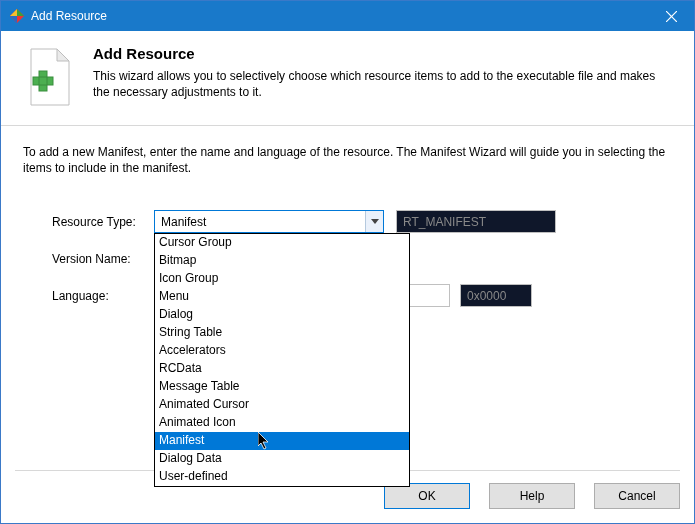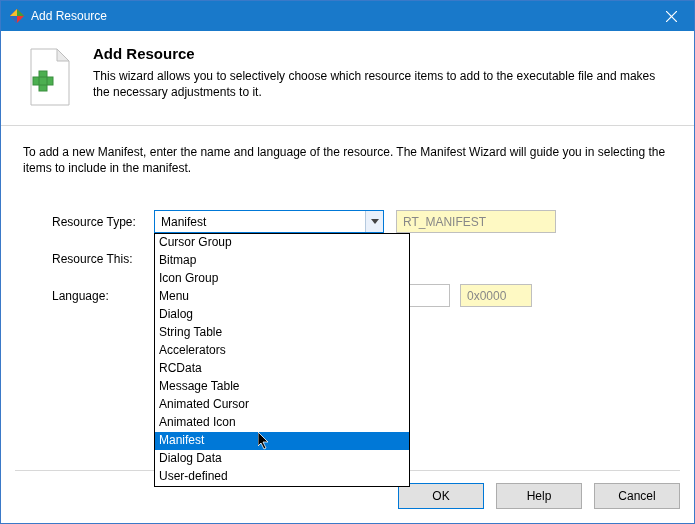--- a/index.html
+++ b/index.html
@@ -14,30 +14,30 @@
     .header-text h1 { margin:0 0 6px 0; font-size:15px; font-weight:bold; }
     .header-text p { margin:0; line-height:1.35; padding-right:10px; }
     .body-panel { padding:18px 22px; }
     .intro-text { margin:0 0 34px 0; line-height:1.35; }
     .form-row { display:flex; align-items:center; margin-bottom:14px; position:relative; }
     .form-label { width:102px;margin-left:29px; }
     .combo-wrap { position:relative; width:230px; }
     .combo { width:230px; height:23px; border:1px solid #0078d7; display:flex; align-items:center; background:#fff; cursor:default; }
     .combo .combo-text { flex:1; padding:0 6px; }
     .combo .combo-btn { width:18px; height:100%; display:flex; align-items:center; justify-content:center; border-left:1px solid #b5c9de; background:#eaf1fb; }
-    .txt { border:1px solid #bfbfbf; height:23px; padding:0 6px; color:#888; background:#fef9c3; display:flex; align-items:center; }
+    .txt { border:1px solid #bfbfbf; height:23px; padding:0 6px; color:#888; background:#0f172a; display:flex; align-items:center; }
     .rt { margin-left:12px; width:160px; }
     .name-input { border:1px solid #c0c0c0; height:23px; width:230px; }
     .lang-mid { width:54px; border:1px solid #c0c0c0; height:23px; margin-left:12px; padding:0 6px; display:flex; align-items:center; color:#555; background:#fff;}
     .lang-right { margin-left:10px; width:72px; }
     .dropdown { position:absolute; top:23px; left:0; width:256px; border:1px solid #000; background:#fff; z-index:50; }
     .dropdown .item { padding:1px 4px 2px 4px; cursor:default; line-height:15px; }
     .dropdown .item.highlight { background:#0078d7; color:#fff; }
     .cursor-arrow { position:absolute; width:16px; height:20px; pointer-events:none; z-index:60; }
-    .button-row { position:absolute; right:14px; bottom:14px; display:flex; gap:12px; }
+    .button-row { position:absolute; right:14px; bottom:14px; display:flex; gap:19px; }
     .btn { width:86px; height:26px; border:1px solid #adadad; background:#e1e1e1; display:flex; align-items:center; justify-content:center; cursor:default; }
     .btn.default { border:1px solid #0078d7; }
     .footer-sep { position:absolute; left:14px; right:14px; bottom:52px; border-top:1px solid #d8d8d8; }
   </style>
 </head>
 <body>
 
 <div class="window">
   <div class="titlebar">
     <span class="icon-box">
@@ -107,21 +107,21 @@
         <div class="cursor-arrow" style="left:104px; top:222px;">
           <svg width="14" height="20" viewBox="0 0 14 20">
               <polygon points="0,0 0,14 3,11 6,17 8,16 5,10 10,10" fill="#000" stroke="#fff" stroke-width="0.8"></polygon>
             </svg>
         </div>
       </div>
       <div class="txt rt">RT_MANIFEST</div>
     </div>
 
     <div class="form-row">
-      <div class="form-label">Resource This:</div>
+      <div class="form-label">Version Name:</div>
       <input class="name-input" type="text" style="">
     </div>
 
     <div class="form-row">
       <div class="form-label">Language:</div>
       <div style="width:230px; height:23px; border:1px solid #c0c0c0; display:flex; align-items:center; background:#fff;">
         <div style="flex:1; padding:0 6px;"></div>
         <div style="width:18px; height:100%; display:flex; align-items:center; justify-content:center; border-left:1px solid #d6d6d6; background:#f3f3f3;">
           <svg width="8" height="5" viewBox="0 0 8 5">
               <polygon points="0,0 8,0 4,5" fill="#555"></polygon>

